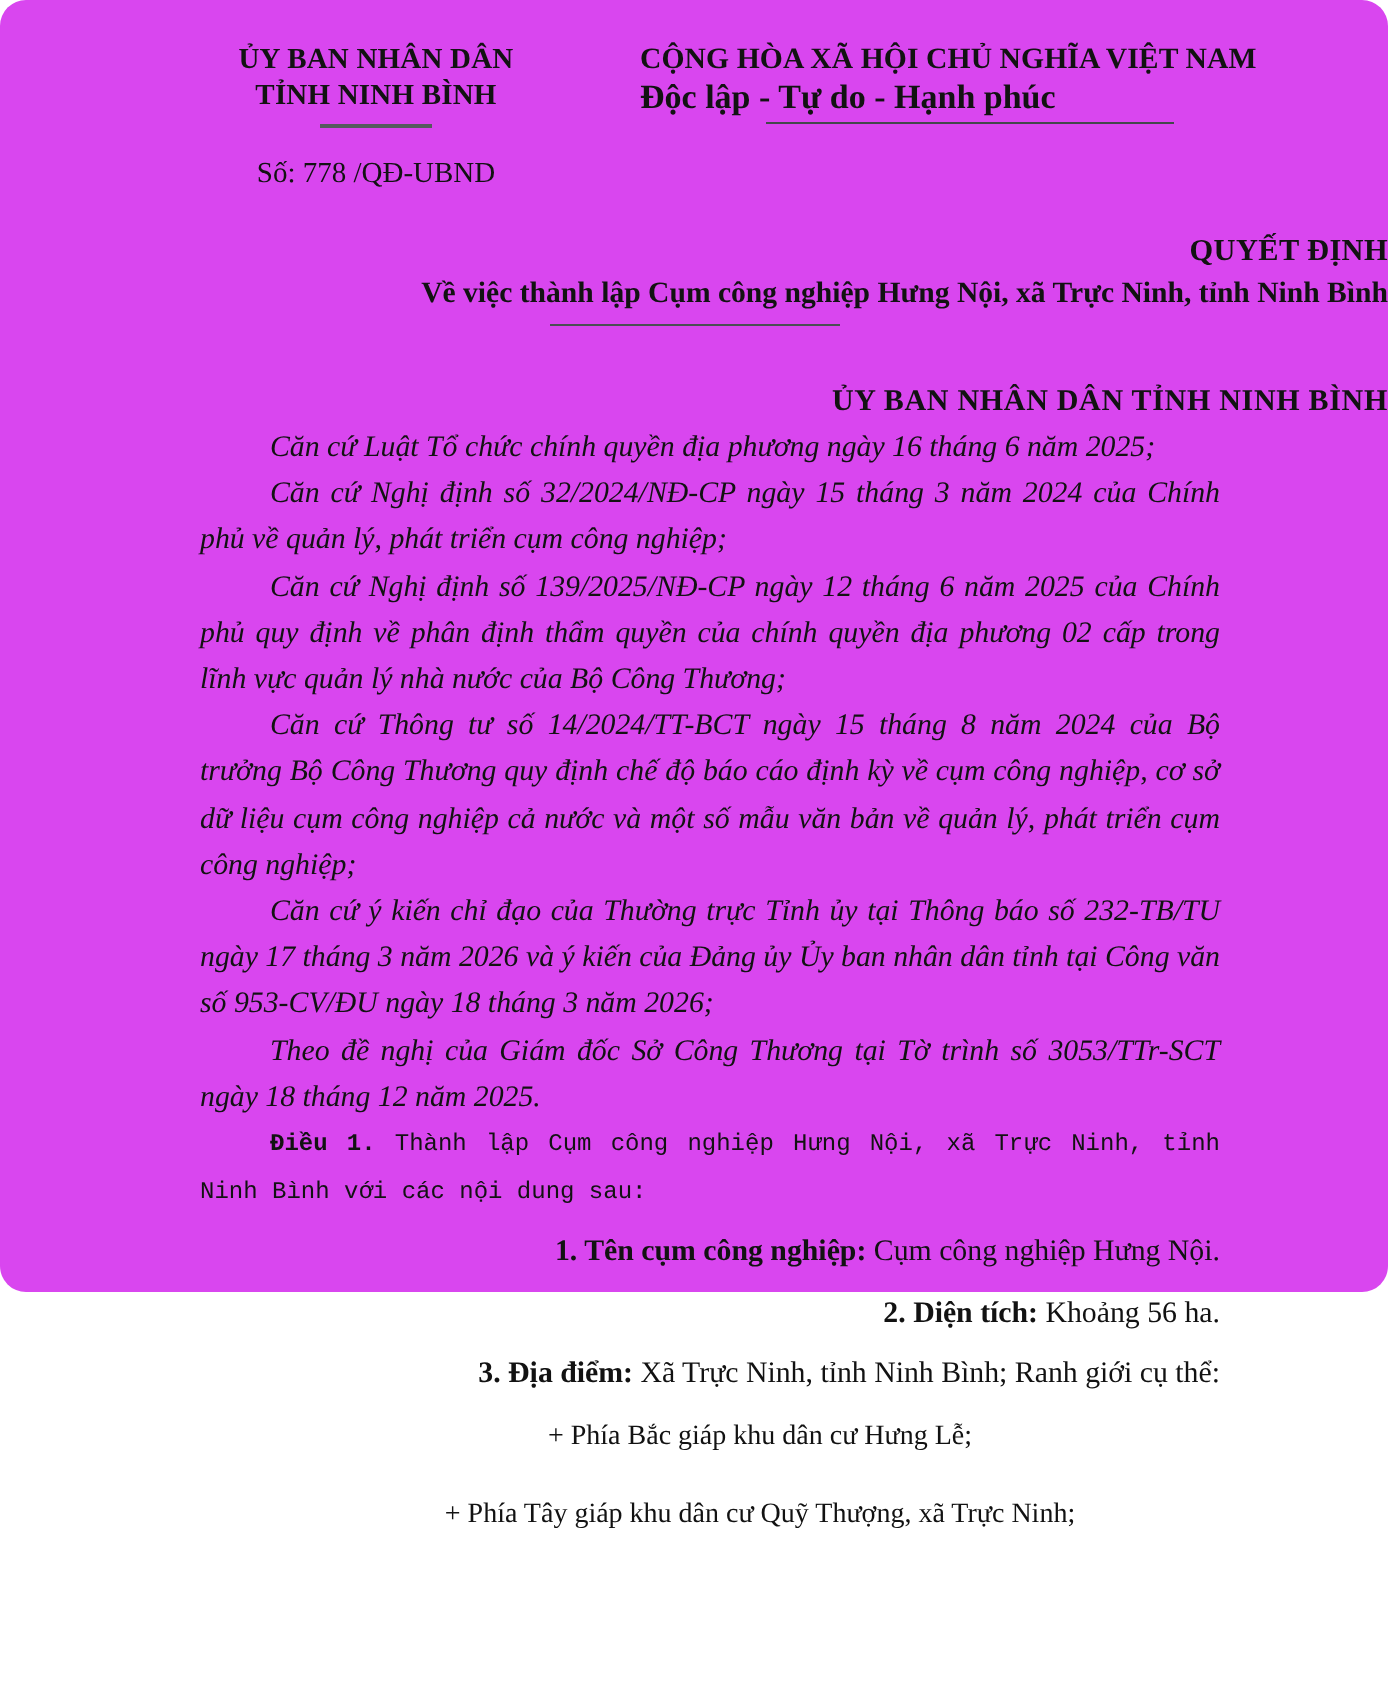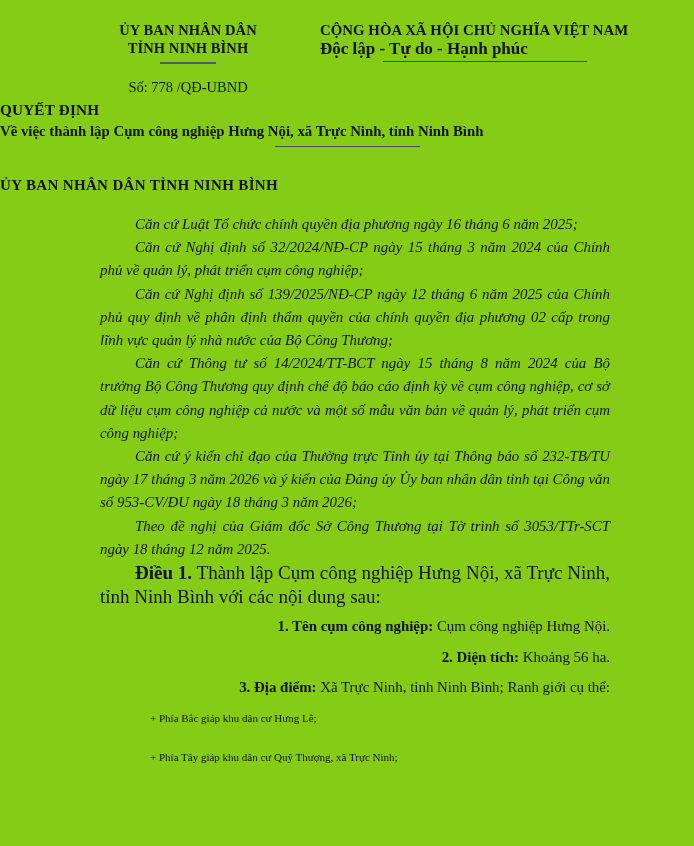--- a/index.html
+++ b/index.html
@@ -12,22 +12,23 @@
     height: 846px;
     position: relative;
     font-family: "Liberation Serif", "DejaVu Serif", serif;
     color: #121212;
     overflow: hidden;
   }
 
   .page {
     position: relative;
     width: 694px;
-    height: 846px;
-    background: #84cc16;
+    height: 646px;
+    background: #d946ef;
+    border-radius: 13px;
   }
 
   
   .header {
     position: absolute;
     left: 0;
     top: 22px;
     width: 694px;
     display: flex;
     align-items: flex-start;
@@ -80,23 +81,23 @@
     font-style: italic;
     font-size: 14.5px;
     margin-top: 16px;
     line-height: 17px;
   }
 
   
   .title-block {
     position: absolute;
     left: 0;
-    top: 100px;
-    width: 694px;
-    text-align: left;
+    top: 116px;
+    width: 694px;
+    text-align: right;
   }
   .decision-word {
     font-weight: bold;
     font-size: 15.2px;
     line-height: 19px;
     letter-spacing: 0.2px;
   }
   .decision-subject {
     font-weight: bold;
     font-size: 14.8px;
@@ -137,41 +138,42 @@
     text-align: center;
     font-weight: bold;
     font-size: 15.2px;
     letter-spacing: 0.2px;
     margin-top: 9px;
     margin-bottom: 9px;
   }
   p.article {
     margin: 0;
     padding: 0;
-    font-size: 19px;
+    font-size: 12px;
     line-height: 23.5px;
     text-align: justify;
     text-indent: 35px;
+    font-family: Liberation Mono, monospace;
   }
   p.numbered {
     margin: 7px 0 0 0;
     padding: 0;
     font-size: 14.9px;
     line-height: 23.5px;
     text-indent: 35px;
     text-align: right;
     font-family: Liberation Serif, serif;
   }
   p.plus-item {
     margin: 7px 0 16px 0;
     padding: 0;
-    font-size: 11px;
+    font-size: 14px;
     line-height: 23.5px;
     text-indent: 50px;
-    text-align: left;
+    text-align: center;
   }
   .b { font-weight: bold; }
 </style>
 </head>
 <body>
 
 <div class="page">
 
   <div class="header">
 

